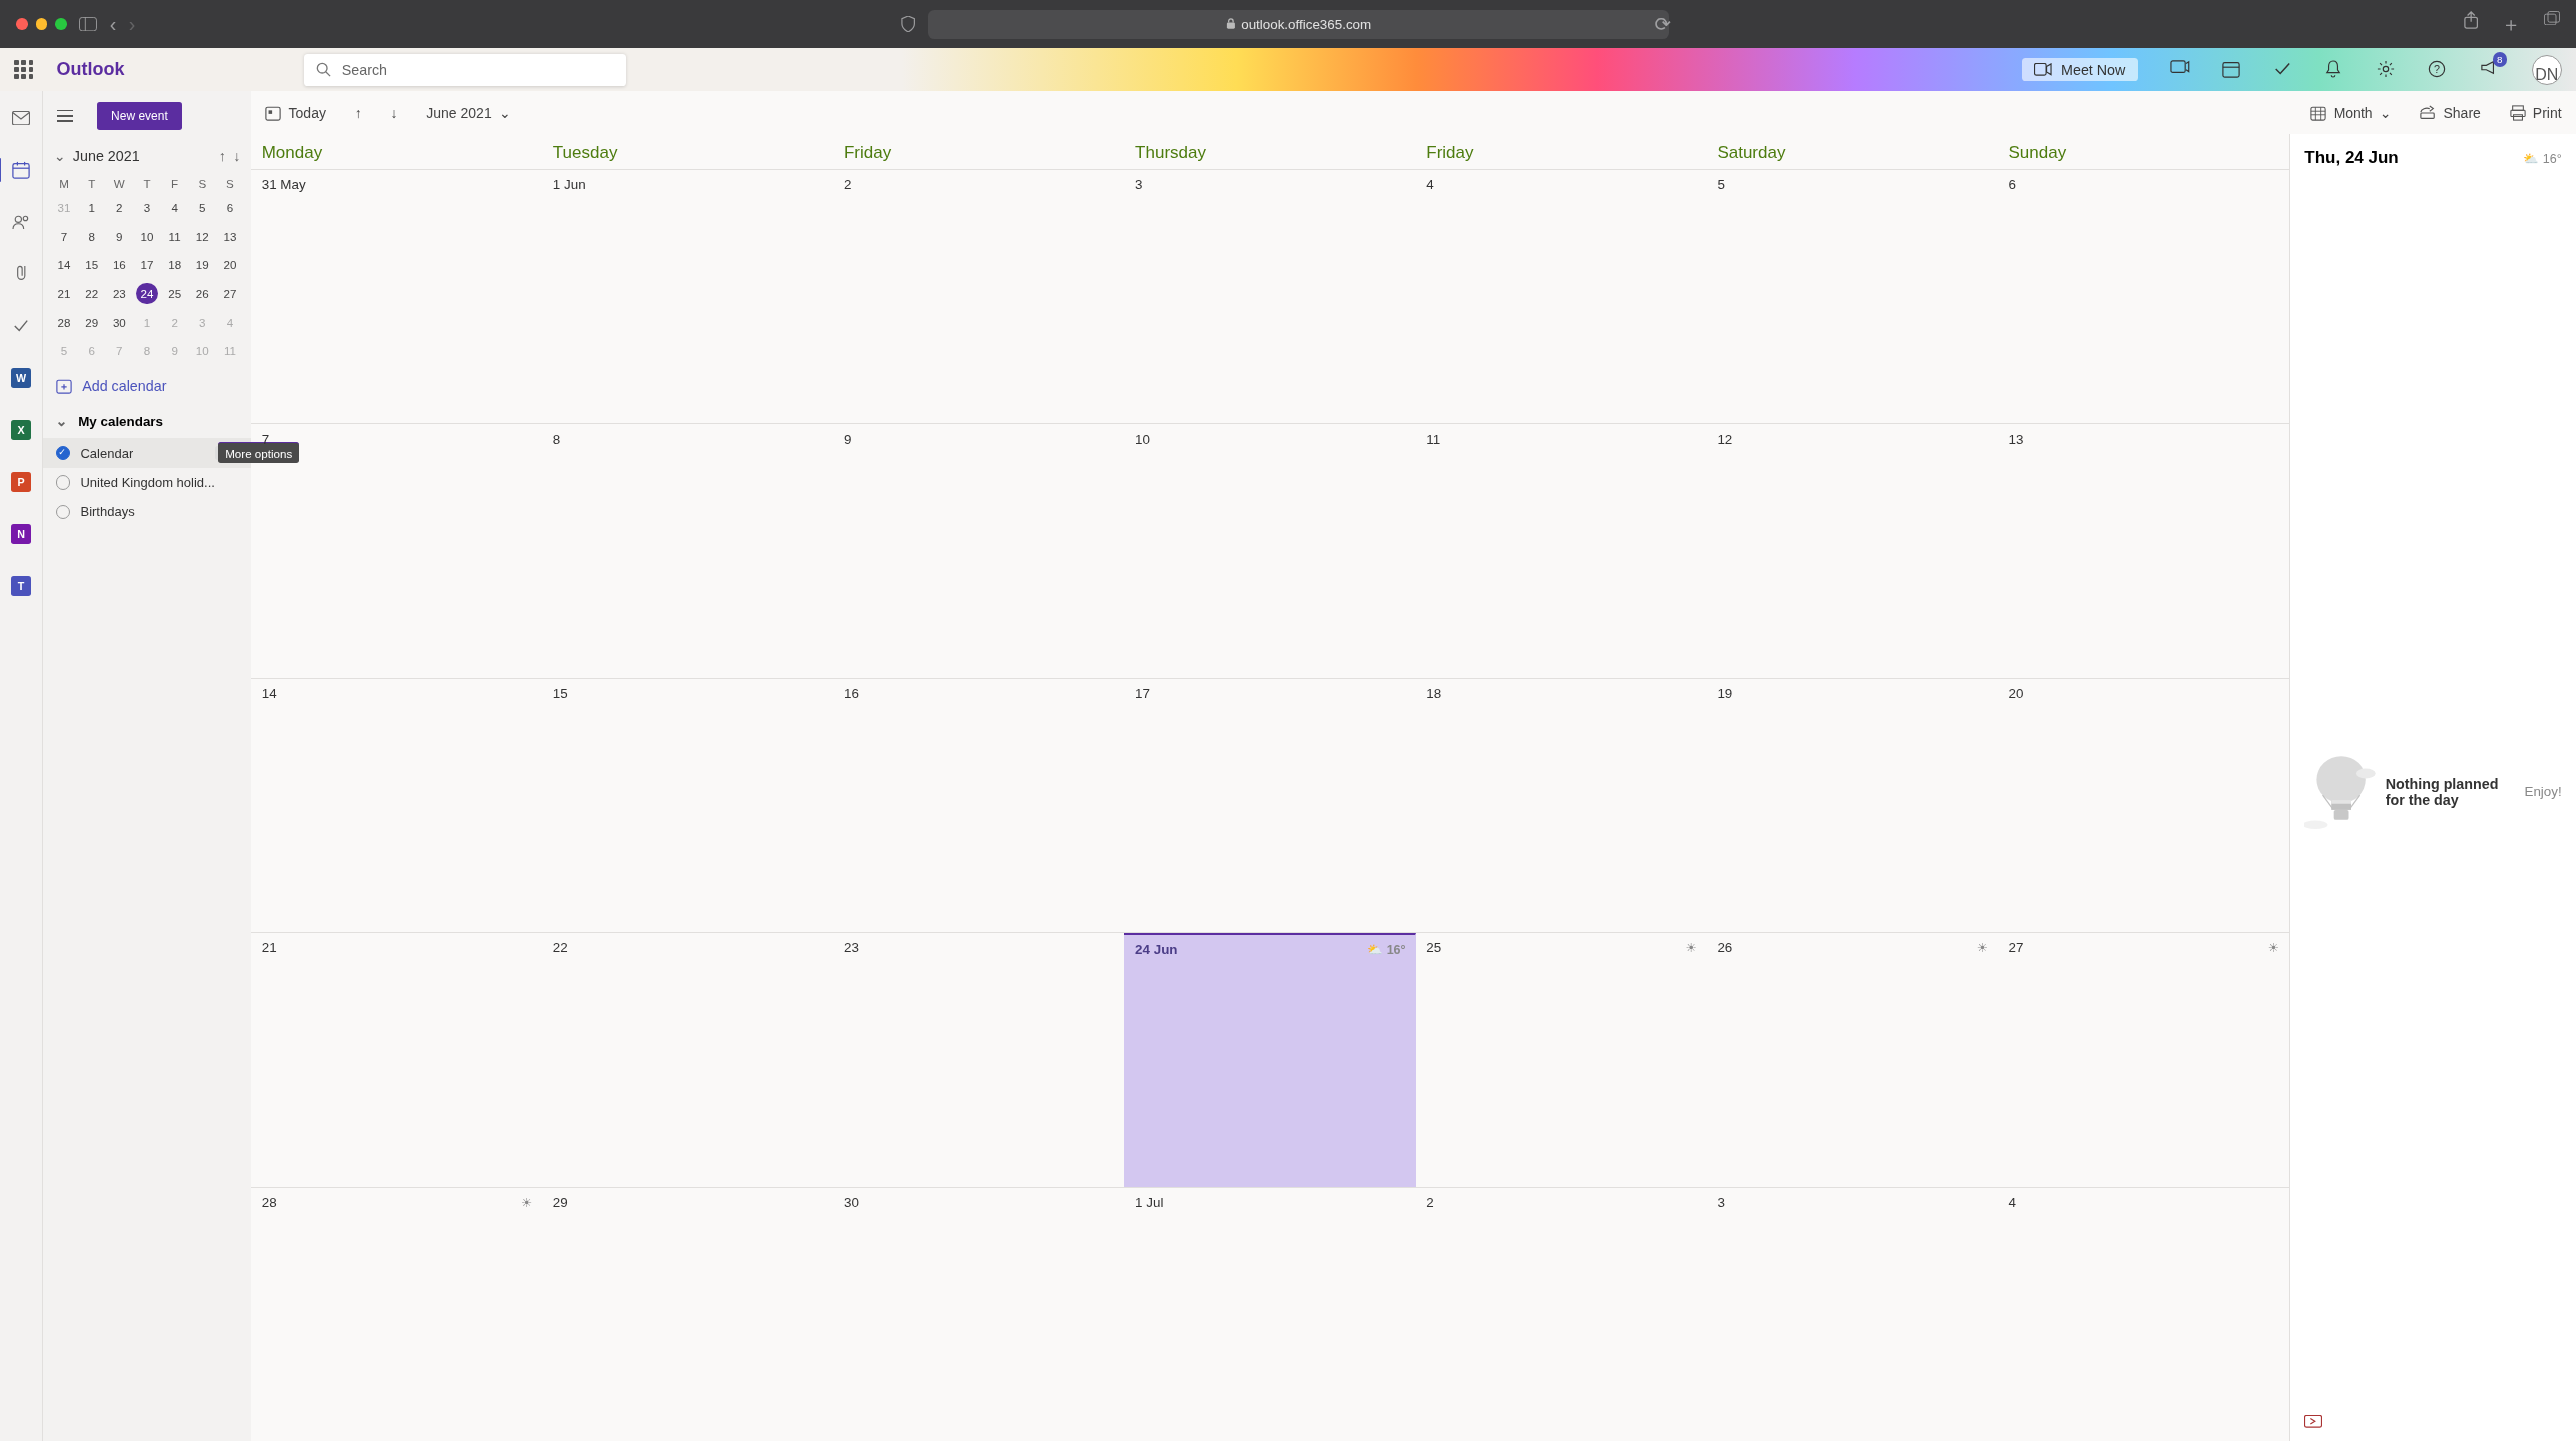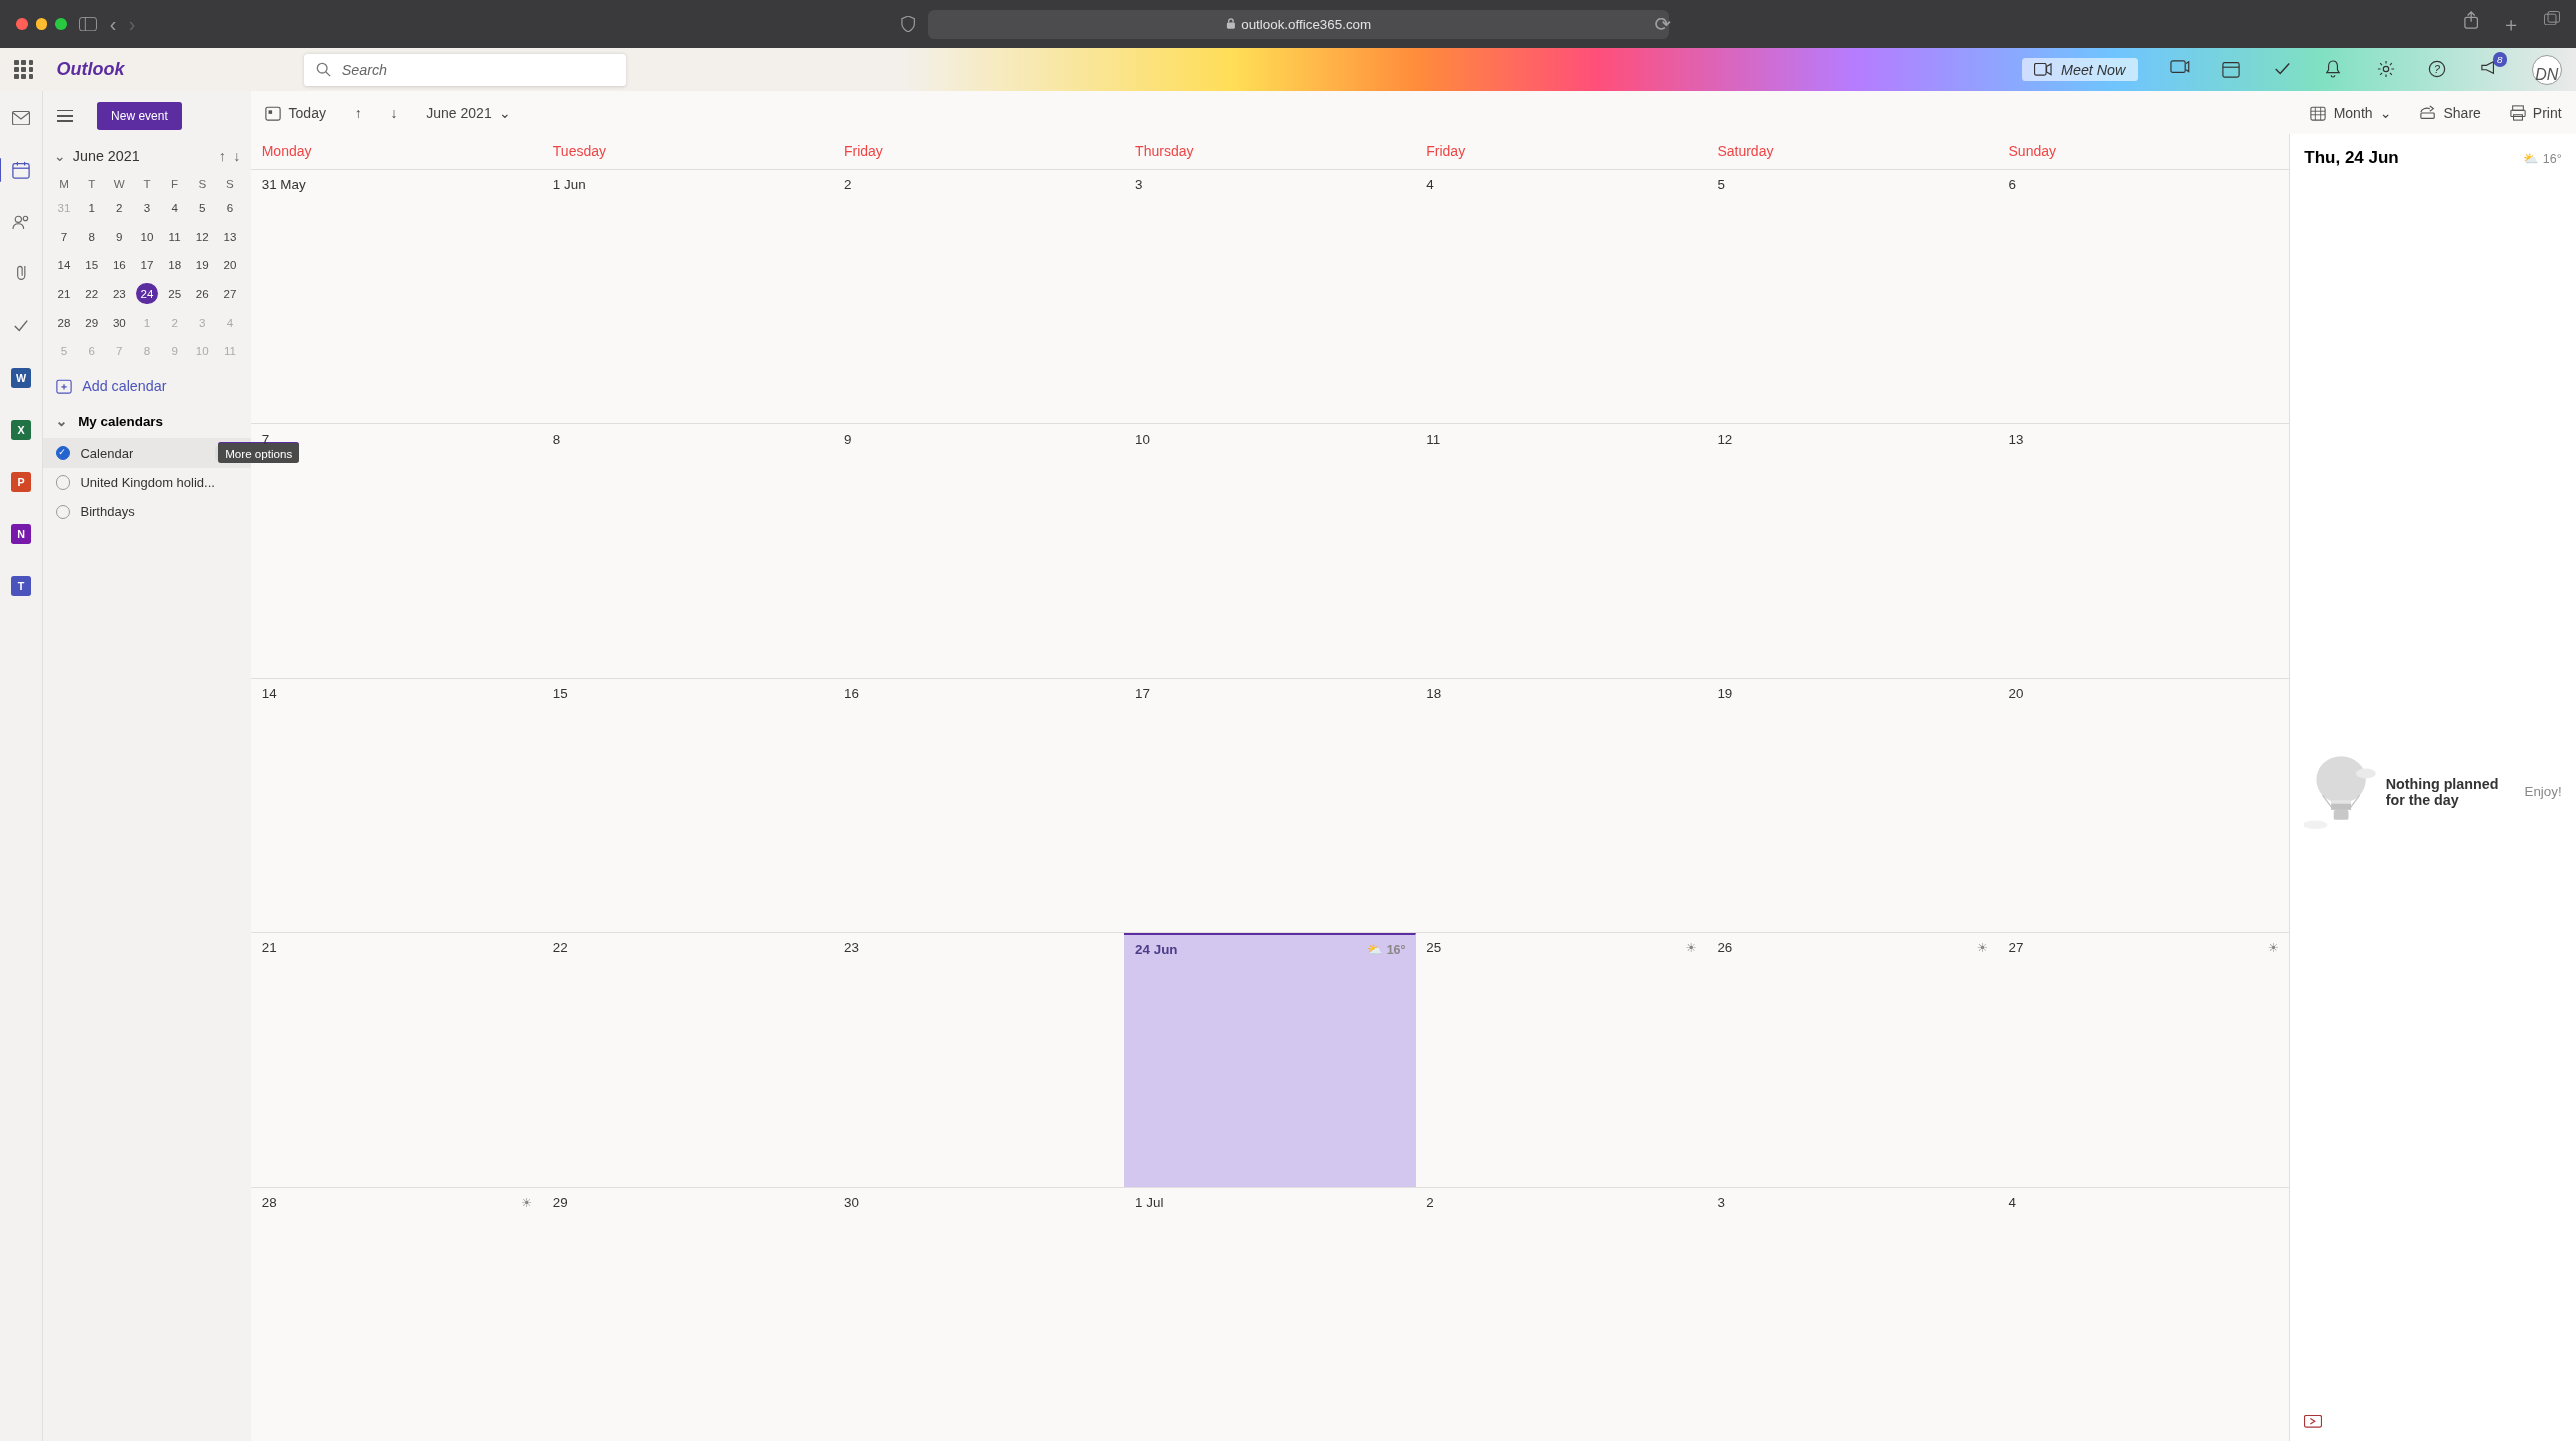--- a/index.html
+++ b/index.html
@@ -6,21 +6,21 @@
   html,body{width:2576px;height:1442px;background:#f5f5f5;overflow:hidden;}
   
   .safari{height:48px;background:#3a3a3c;display:flex;align-items:center;padding:0 16px;gap:12.5px;}
   .traffic{display:flex;gap:8px;}
   .dot{width:11.6px;height:11.6px;border-radius:50%;}
   .dot.r{background:#ff5f57;} .dot.y{background:#febc2e;} .dot.g{background:#28c840;}
   .sicon{color:#b0b0b2;font-size:19.7px;opacity:.85;}
   .addr{flex:1;max-width:1020px;height:29px;background:#4c4c4e;border-radius:6.3px;display:flex;align-items:center;justify-content:center;color:#e2e2e2;font-size:13.4px;gap:5.4px;margin:0 auto;}
   .sright{display:flex;gap:23px;}
   
-  .ohead{height:43px;display:flex;align-items:center;padding:0 14.3px;gap:18px;background:linear-gradient(90deg,#f3f0ec 0%,#f3f0ec 35%, #ffdd55 48%,#ff8c3b 55%,#ff4f7a 62%,#b67cff 72%,#6fc4ff 82%,#7fe0c2 90%,#eaeaea 100%);position:relative;font-style:italic;}
+  .ohead{height:43px;display:flex;align-items:center;padding:0 14.3px;gap:18px;background:linear-gradient(90deg,#f3f0ec 0%,#f3f0ec 35%, #ffdd55 48%,#ff8c3b 55%,#ff4f7a 62%,#b67cff 72%,#6fc4ff 82%,#7fe0c2 90%,#eaeaea 100%);position:relative;}
   .waffle{display:grid;grid-template-columns:repeat(3,4.5px);grid-gap:2.7px;margin-right:5.4px;cursor:pointer;}
   .waffle span{width:4.5px;height:4.5px;background:#555;border-radius:0.9px;}
   .brand{color:#5b2da0;font-size:18px;font-weight:600;}
   .searchbox{margin-left:161px;display:flex;align-items:center;background:#fff;border-radius:3.6px;height:32px;width:322px;box-shadow:0 0.9px 3.6px rgba(0,0,0,.15);padding:0 12.5px;gap:10.7px;color:#666;font-size:14.3px;}
   .hact{display:flex;align-items:center;gap:32px;margin-left:auto;}
   .meet{display:flex;align-items:center;gap:9px;background:rgba(255,255,255,.6);padding:3.6px 12.5px;border-radius:3.6px;color:#333;font-size:14.3px;}
   .hicon{width:19.7px;height:19.7px;color:#333;position:relative;}
   .badge{position:absolute;top:-7.2px;right:-7.2px;background:#4b53bc;color:#fff;border-radius:50%;width:14.3px;height:14.3px;font-size:9.8px;display:flex;align-items:center;justify-content:center;}
   .avatar{width:30px;height:30px;border-radius:50%;border:0.9px solid #999;background:#fff;display:flex;align-items:flex-end;justify-content:center;font-size:16px;color:#555;}
   
@@ -57,21 +57,21 @@
   .tooltip{position:absolute;left:175px;top:3.6px;background:#4a4a4a;color:#fff;font-size:11.6px;padding:3.6px 7.2px;border-radius:2.7px;white-space:nowrap;border-top:1.8px solid #5b2da0;}
   
   .main{flex:1;display:flex;flex-direction:column;background:#faf9f8;}
   .tbar{height:43px;display:flex;align-items:center;padding:0 9px;gap:18px;color:#333;}
   .tbtn{display:flex;align-items:center;gap:7.2px;font-size:14px;cursor:pointer;padding:3.6px 5.4px;border-radius:2.7px;color:#444;}
   .spacer{flex:1;}
   
   .content{flex:1;display:flex;}
   .grid{flex:1;display:flex;flex-direction:column;border-right:0.9px solid #e1dfdd;}
   .dow{display:flex;height:36px;border-bottom:0.9px solid #e1dfdd;background:#faf9f8;}
-  .dow div{flex:1;padding:9px 10.7px;font-size:14px;color:#ef4444;}
+  .dow div{flex:1;padding:9px 10.7px;font-size:17px;color:#4d7c0f;}
   .weeks{flex:1;display:flex;flex-direction:column;}
   .wk{flex:1;display:flex;border-bottom:0.9px solid #e1dfdd;}
   .cell{flex:1;border-right:0.9px solid transparent;padding:7.2px 10.7px;font-size:13.4px;color:#333;position:relative;}
   .cell.today{background:#d3c7f0;border-top:2.7px solid #5b2da0;color:#4b3d87;font-weight:600;}
   .weather{position:absolute;top:7.2px;right:9px;font-size:12.5px;color:#888;display:flex;align-items:center;gap:2.7px;}
   
   .rpane{width:286px;background:#fff;display:flex;flex-direction:column;padding:14.3px;}
   .rhead{display:flex;align-items:center;justify-content:space-between;font-size:17px;font-weight:600;}
   .rtemp{font-size:12.5px;color:#888;font-weight:400;}
   .empty{flex:1;display:flex;align-items:center;justify-content:center;color:#333;gap:7.2px;}

